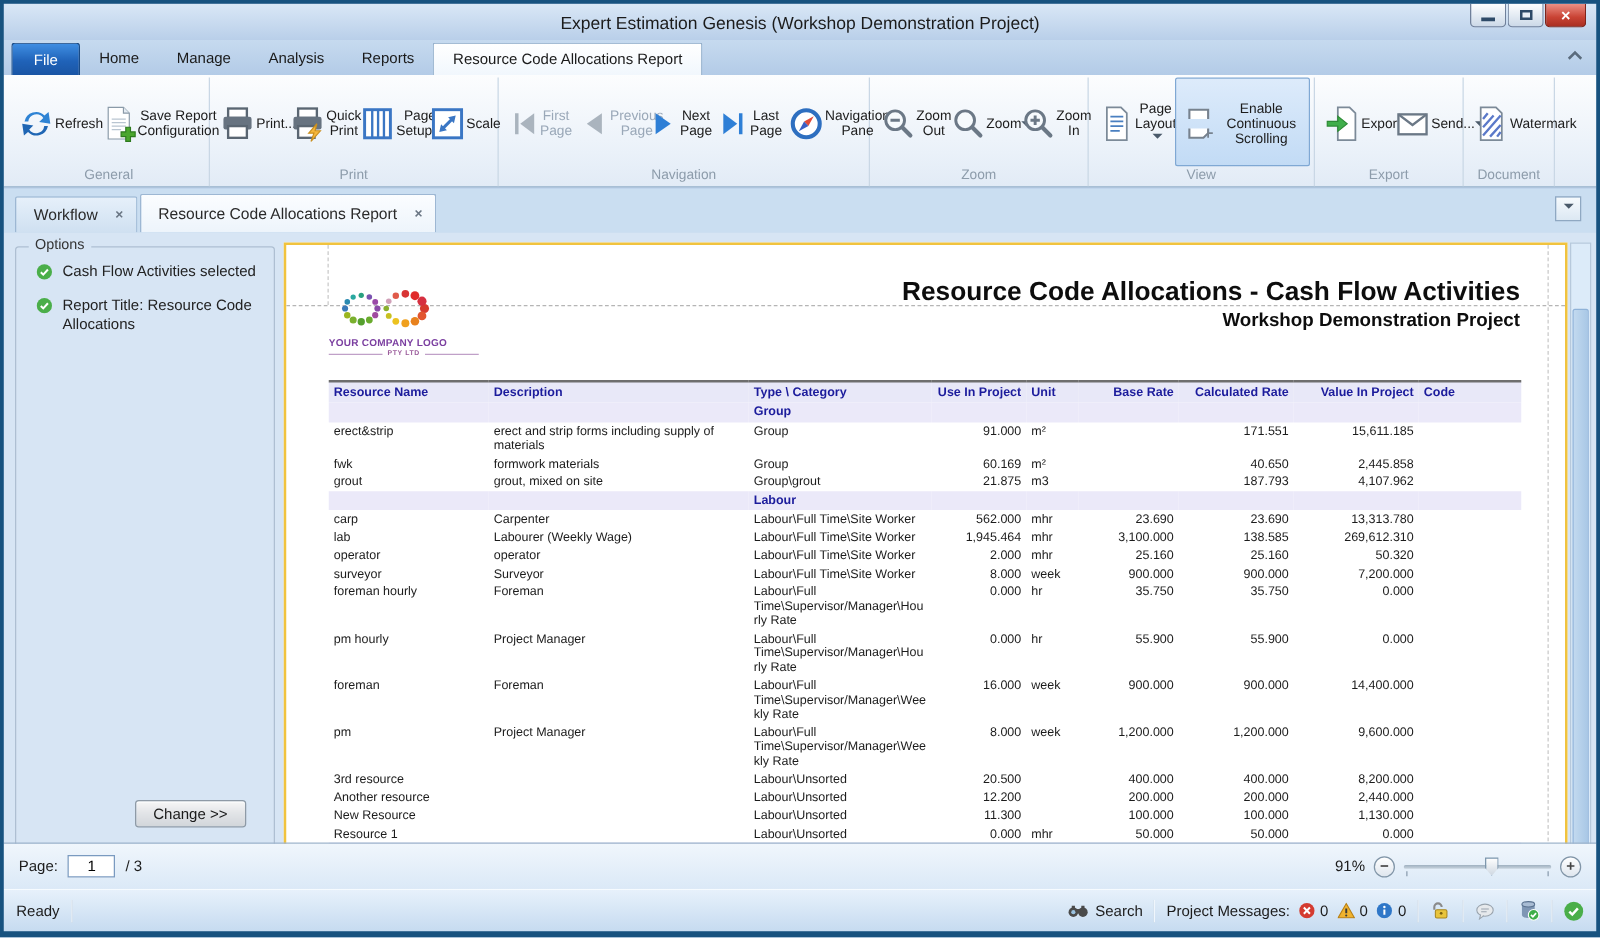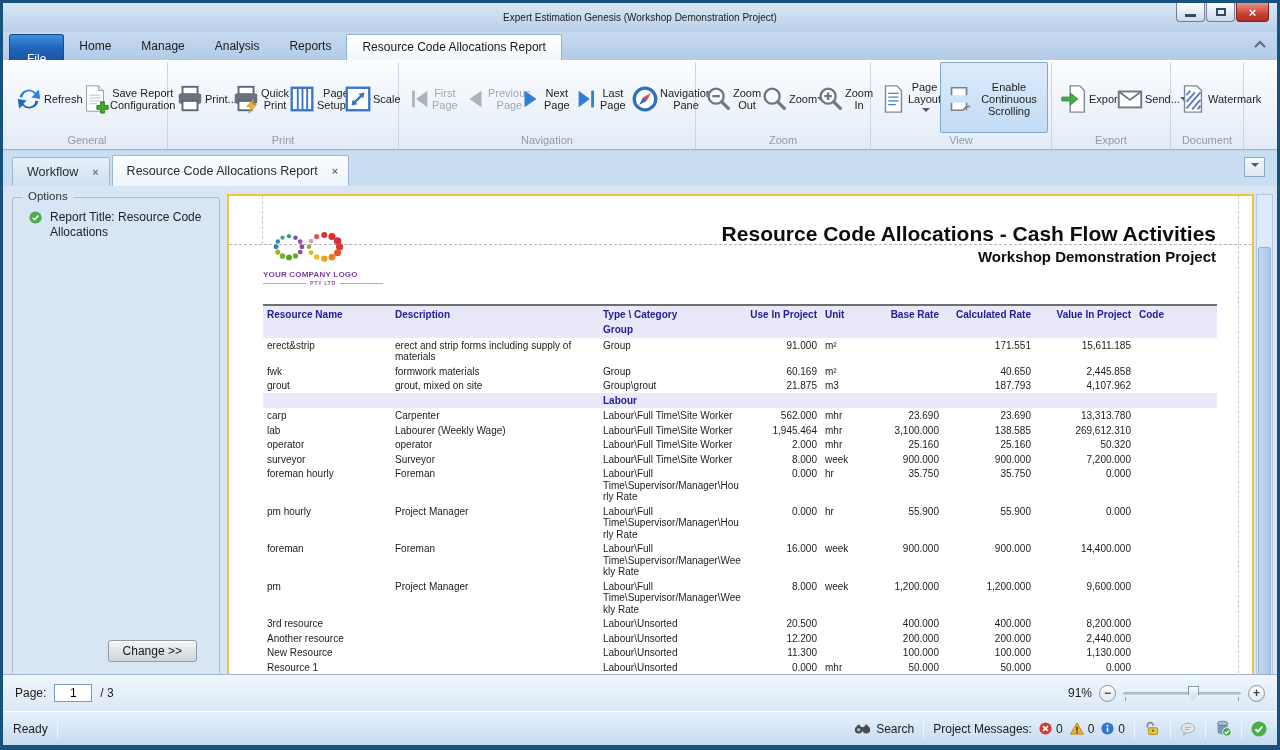--- a/index.html
+++ b/index.html
@@ -3,34 +3,34 @@
 <meta charset="utf-8">
 <style>
   * { box-sizing:border-box; margin:0; padding:0; }
   html,body { width:1280px; height:750px; overflow:hidden; font-family:"Liberation Sans",sans-serif; }
   body { position:relative; background:#bdd2ea; }
 
   
   .win-frame { position:absolute; inset:0; border:3px solid #17527f; border-bottom:5px solid #17527f; pointer-events:none; z-index:50; }
   .titlebar { position:absolute; top:3px; left:3px; right:3px; height:29px;
     background:linear-gradient(#d9e7f6,#b9cfe9); display:flex; align-items:center; justify-content:center; }
-  .title-text { font-size:10px; color:#1b1b1b; }
+  .title-text { font-size:14px; color:#1b1b1b; }
   .win-btns { position:absolute; right:8px; top:0; display:flex; gap:1px; }
   .wbtn { width:29px; height:19px; border:1px solid #70809a; border-top:none; border-radius:0 0 4px 4px;
     background:linear-gradient(#fdfeff,#ccd9e8); display:flex; align-items:center; justify-content:center; }
   .wbtn.close { width:33px; background:linear-gradient(#ec9186,#c94334 60%,#a92f22); border-color:#7e241b; color:#fff; font-weight:bold; font-size:13px; }
   .glyph-min { width:11px; height:3px; background:#2e4a68; margin-top:6px; }
   .glyph-max { width:10px; height:8px; border:2px solid #2e4a68; background:#e8eef6; }
 
   
   .ribbon-tabs { position:absolute; top:32px; left:3px; right:3px; height:28px;
     background:linear-gradient(#c6daef,#b3cbe7); display:flex; align-items:flex-end; padding-left:6px; }
   .rtab { padding:0 15px; height:26px; line-height:25px; font-size:12px; color:#1a1a1a; }
   .rtab.file { background:linear-gradient(#3f8ee2,#2063b9 55%,#1a55a4); color:#fff; border:1px solid #184a86;
-    border-bottom:none; border-radius:3px 3px 0 0; padding:12px 17px; }
+    border-bottom:none; border-radius:3px 3px 0 0; padding:1px 17px; }
   .rtab.active { background:linear-gradient(#ffffff,#f1f7fd); border:1px solid #96b0ca; border-bottom:none; border-radius:2px 2px 0 0; }
   .ribbon-collapse { position:absolute; right:10px; top:7px; }
 
   
   .ribbon-body { position:absolute; top:60px; left:3px; right:3px; height:90px;
     background:linear-gradient(#fcfdfe,#eaf1f9 70%,#e2ebf6); border-bottom:1px solid #9fb6cd; display:flex; padding:2px 2px 0 4px; }
   .rgroup { display:flex; flex-direction:column; border-right:1px solid #c9d7e5; padding:0 3px; }
   .rgroup-btns { display:flex; flex:1; align-items:stretch; }
   .rgroup-label { height:16px; text-align:center; font-size:11px; color:#8d9cab; line-height:14px; }
   .rbtn { display:flex; flex-direction:row; align-items:center; padding:3px 4px 0; font-size:11px;
@@ -392,20 +392,27 @@
   </div>
   <div class="dtab-drop">
     <span class="drop-inline" style="margin:0"></span>
   </div>
 </div>
 
 <div class="content">
 
   <div class="options">
     <div class="options-legend">Options</div>
+    <div class="opt-item">
+      <svg width="13" height="13" viewBox="0 0 16 16">
+          <circle cx="8" cy="8" r="7.5" fill="#4aae49"></circle>
+          <path d="M4.5 8.3l2.4 2.4 4.6-5" stroke="#fff" stroke-width="2" fill="none"></path>
+        </svg>
+      <span>Cash Flow Activities selected</span>
+    </div>
     <div class="opt-item">
       <svg width="13" height="13" viewBox="0 0 16 16">
           <circle cx="8" cy="8" r="7.5" fill="#4aae49"></circle>
           <path d="M4.5 8.3l2.4 2.4 4.6-5" stroke="#fff" stroke-width="2" fill="none"></path>
         </svg>
       <span>Report Title: Resource Code Allocations</span>
     </div>
     <div class="change-btn">Change &gt;&gt;</div>
   </div>
 

